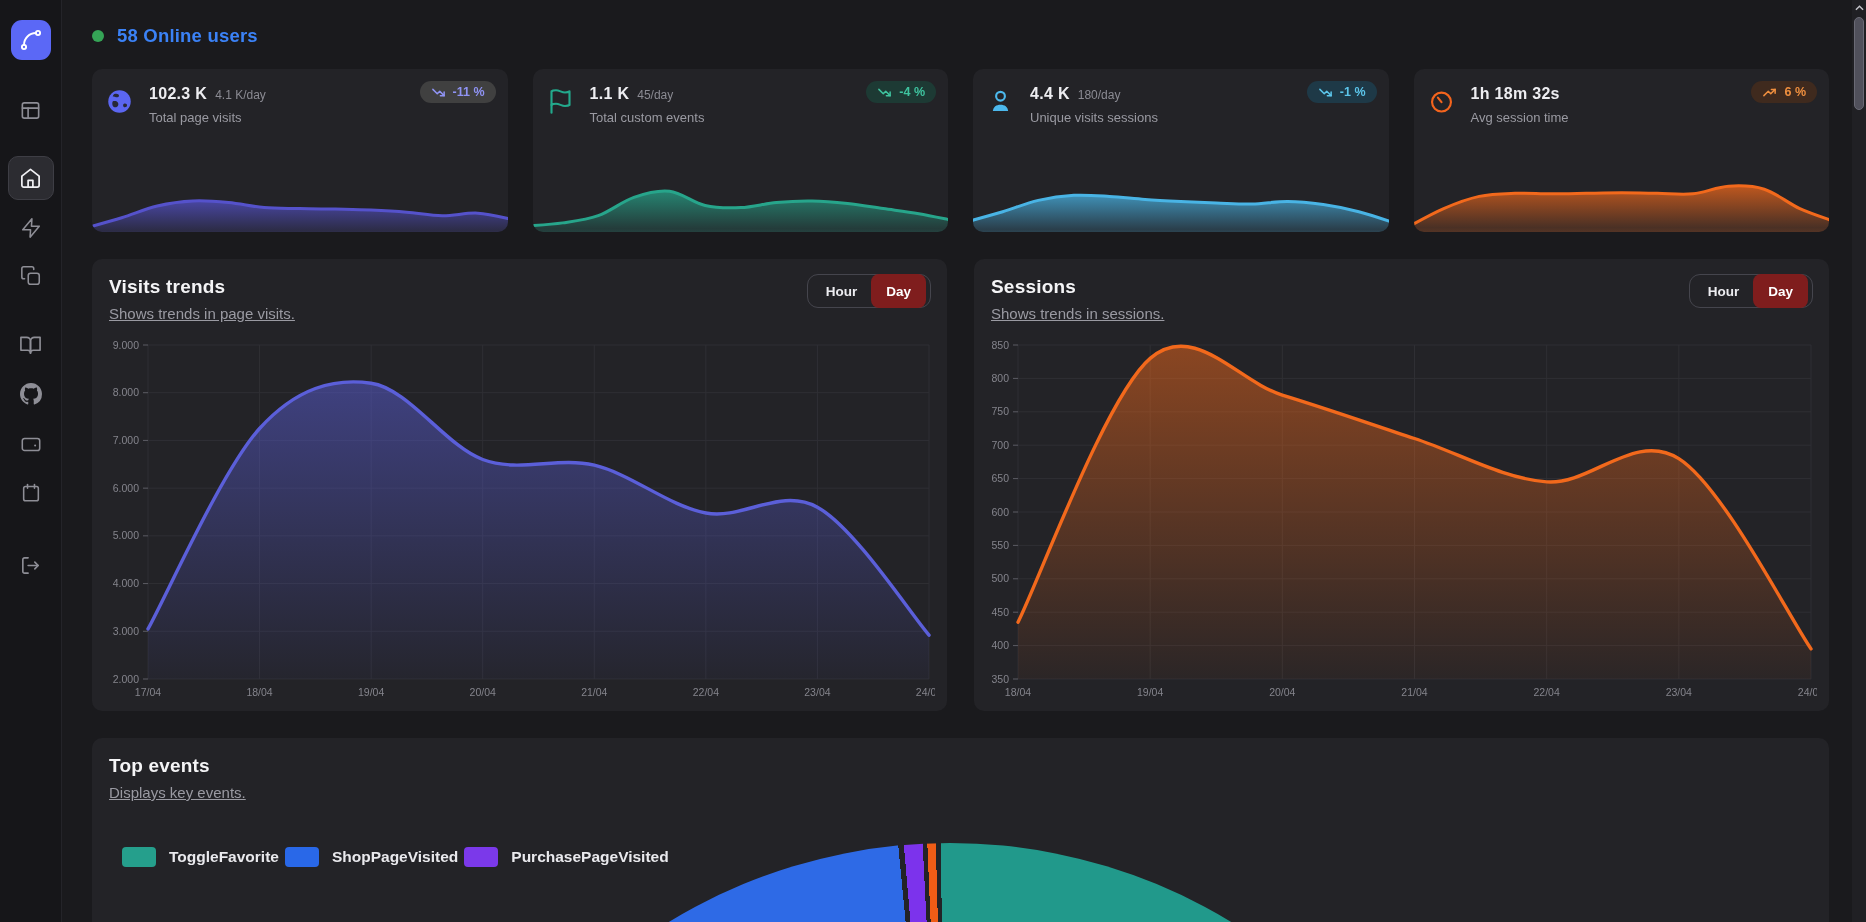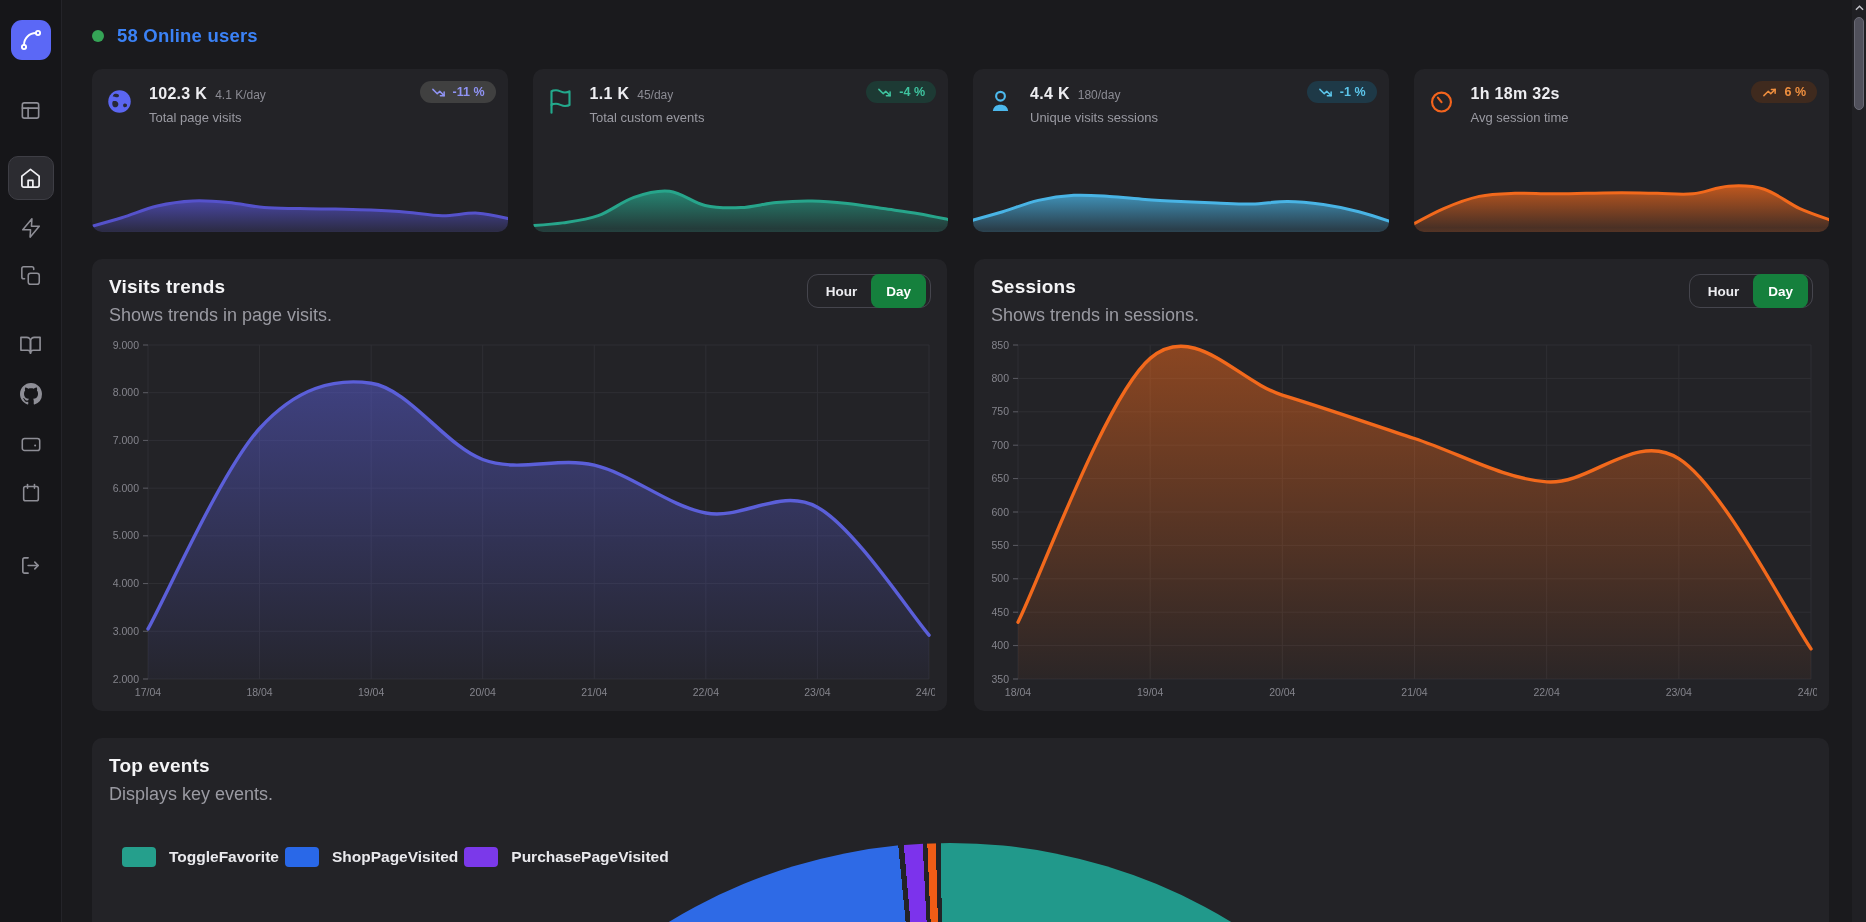--- a/index.html
+++ b/index.html
@@ -38,26 +38,26 @@
   .rate { font-size:12px; color:#8b8b93; white-space:nowrap; }
   .card-label { font-size:13px; color:#9a9aa2; margin-top:7px; }
   .badge { position:absolute; top:12px; right:12px; display:flex; align-items:center; gap:7px;
     padding:3px 11px; border-radius:999px; font-size:12.5px; font-weight:bold; height:22px; }
   .spark { position:absolute; left:0; right:0; bottom:0; height:64px; }
 
   
   .panels { display:grid; grid-template-columns:1fr 1fr; gap:27px; margin-top:27px; }
   .panel { position:relative; height:452px; background:#232327; border-radius:10px; }
   .panel-title { font-size:19px; font-weight:bold; padding:17px 0 0 17px; letter-spacing:.2px; color:#f4f4f6; }
-  .panel-sub { font-size:18px; color:#9a9aa2; padding:7px 0 0 17px; }
+  .panel-sub { font-size:15px; color:#9a9aa2; padding:7px 0 0 17px;text-decoration:underline; }
   .toggle { position:absolute; top:15px; right:16px; display:flex; align-items:center;
     border:1px solid #45454d; border-radius:11px; padding:4px; height:34px; background:transparent; }
   .opt { font-size:13.5px; font-weight:bold; color:#ececf0; padding:0 14px; height:34px;
     display:flex; align-items:center; cursor:pointer; border-radius:8px; }
-  .opt.sel { background:#15803d; padding:0 15px; color:#fff; }
+  .opt.sel { background:#7f1d1d; padding:0 15px; color:#fff; }
   .chart { position:absolute; left:10px; right:12px; top:80px; bottom:8px; }
 
   
   .events-panel { margin-top:27px; position:relative; height:400px; background:#232327;
     border-radius:10px; overflow:hidden; }
   .legend { position:absolute; left:30px; top:109px; display:flex; flex-direction:row; gap:6px; }
   .lrow { display:flex; align-items:center; gap:13px; cursor:pointer; }
   .swatch { width:34px; height:20px; border-radius:4px; flex:none; }
   .llabel { font-size:15.5px; font-weight:bold; color:#e9e9ed; }
   .pie { position:absolute; width:1080px; height:1080px; border-radius:50%; left:318px; top:105px; }

